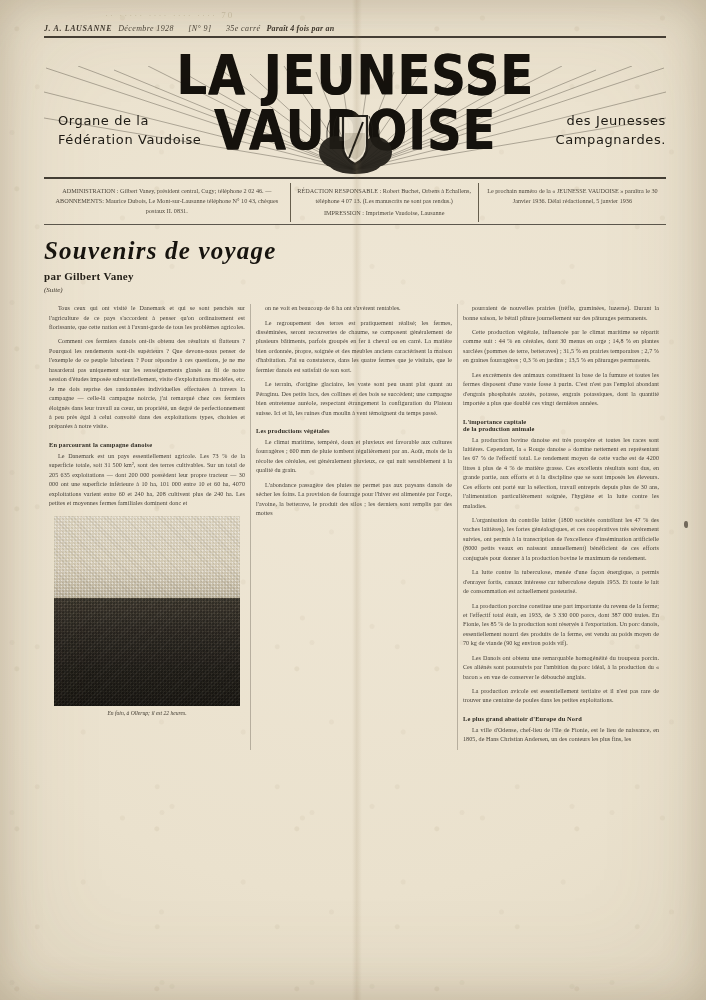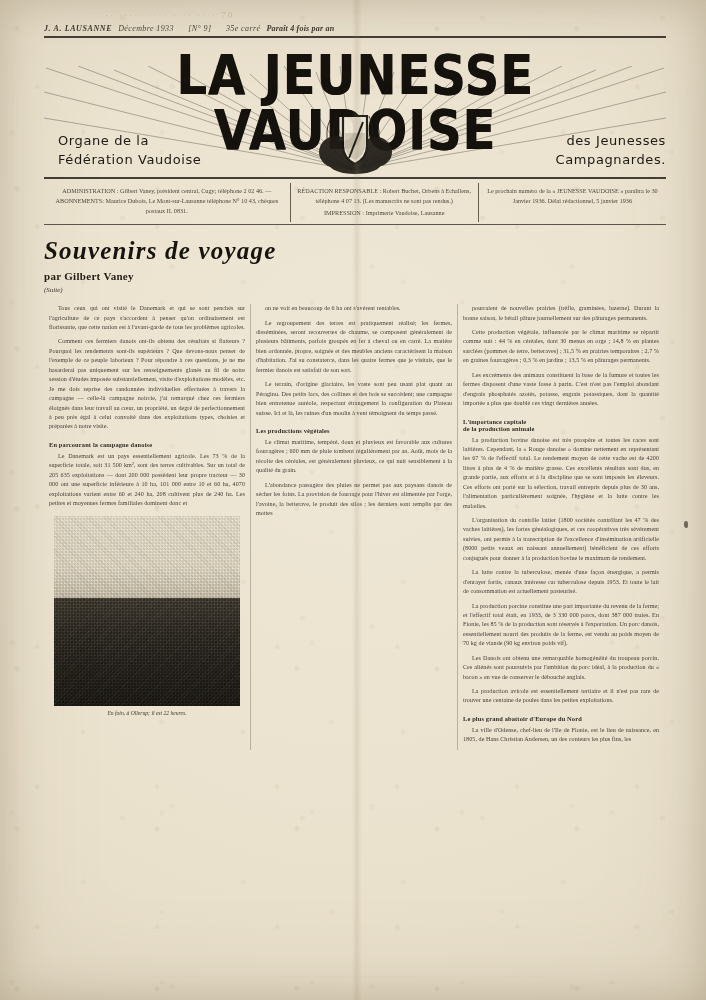--- a/index.html
+++ b/index.html
@@ -65,21 +65,21 @@
     display:block;
   }
   .bigtitle{
     position:relative;text-align:center;font-family:"DejaVu Sans",sans-serif;
     font-weight:bold;font-size:47px;letter-spacing:1px;color:#15120d;
     line-height:1;padding-top:2px;
     transform:scaleY(1.18) scaleX(1.02);transform-origin:50% 0;
     text-shadow:0.6px 0 0 #15120d;
   }
   .sub{
-    position:absolute;top:88px;left:0;right:0;height:56px;
+    position:absolute;top:68px;left:0;right:0;height:56px;
     display:flex;justify-content:space-between;align-items:flex-start;
     font-family:"DejaVu Sans",sans-serif;font-size:13px;color:#1d1a14;
   }
   .sub div{line-height:1.45;letter-spacing:.6px;}
   .sub .l{width:220px;padding-left:14px;}
   .sub .r{width:210px;text-align:right;padding-left:10px;}
 
   
   .mastfoot{
     display:flex;margin-top:4px;font-size:6.2px;line-height:1.62;color:#3a342b;
@@ -167,21 +167,21 @@
 <div class="page">
   <div class="grain"></div>
 
   <div class="scribble">·· ····· ···· ···· ···· 70</div>
 
   <div class="inner">
 
     <div class="topline">
       <div class="ja">J. A.  LAUSANNE</div>
       <div class="issue">
-        <span>Décembre 1933</span>
+        <span>Décembre 1928</span>
         <span>[N° 9]</span>
         <span>35e carré</span>
       </div>
       <div class="paraît">Paraît 4 fois par an</div>
     </div>
     <div class="rule-thick"></div>
 
     <div class="masthead">
 
       <svg class="sunburst" viewBox="0 0 622 108" preserveAspectRatio="none">

